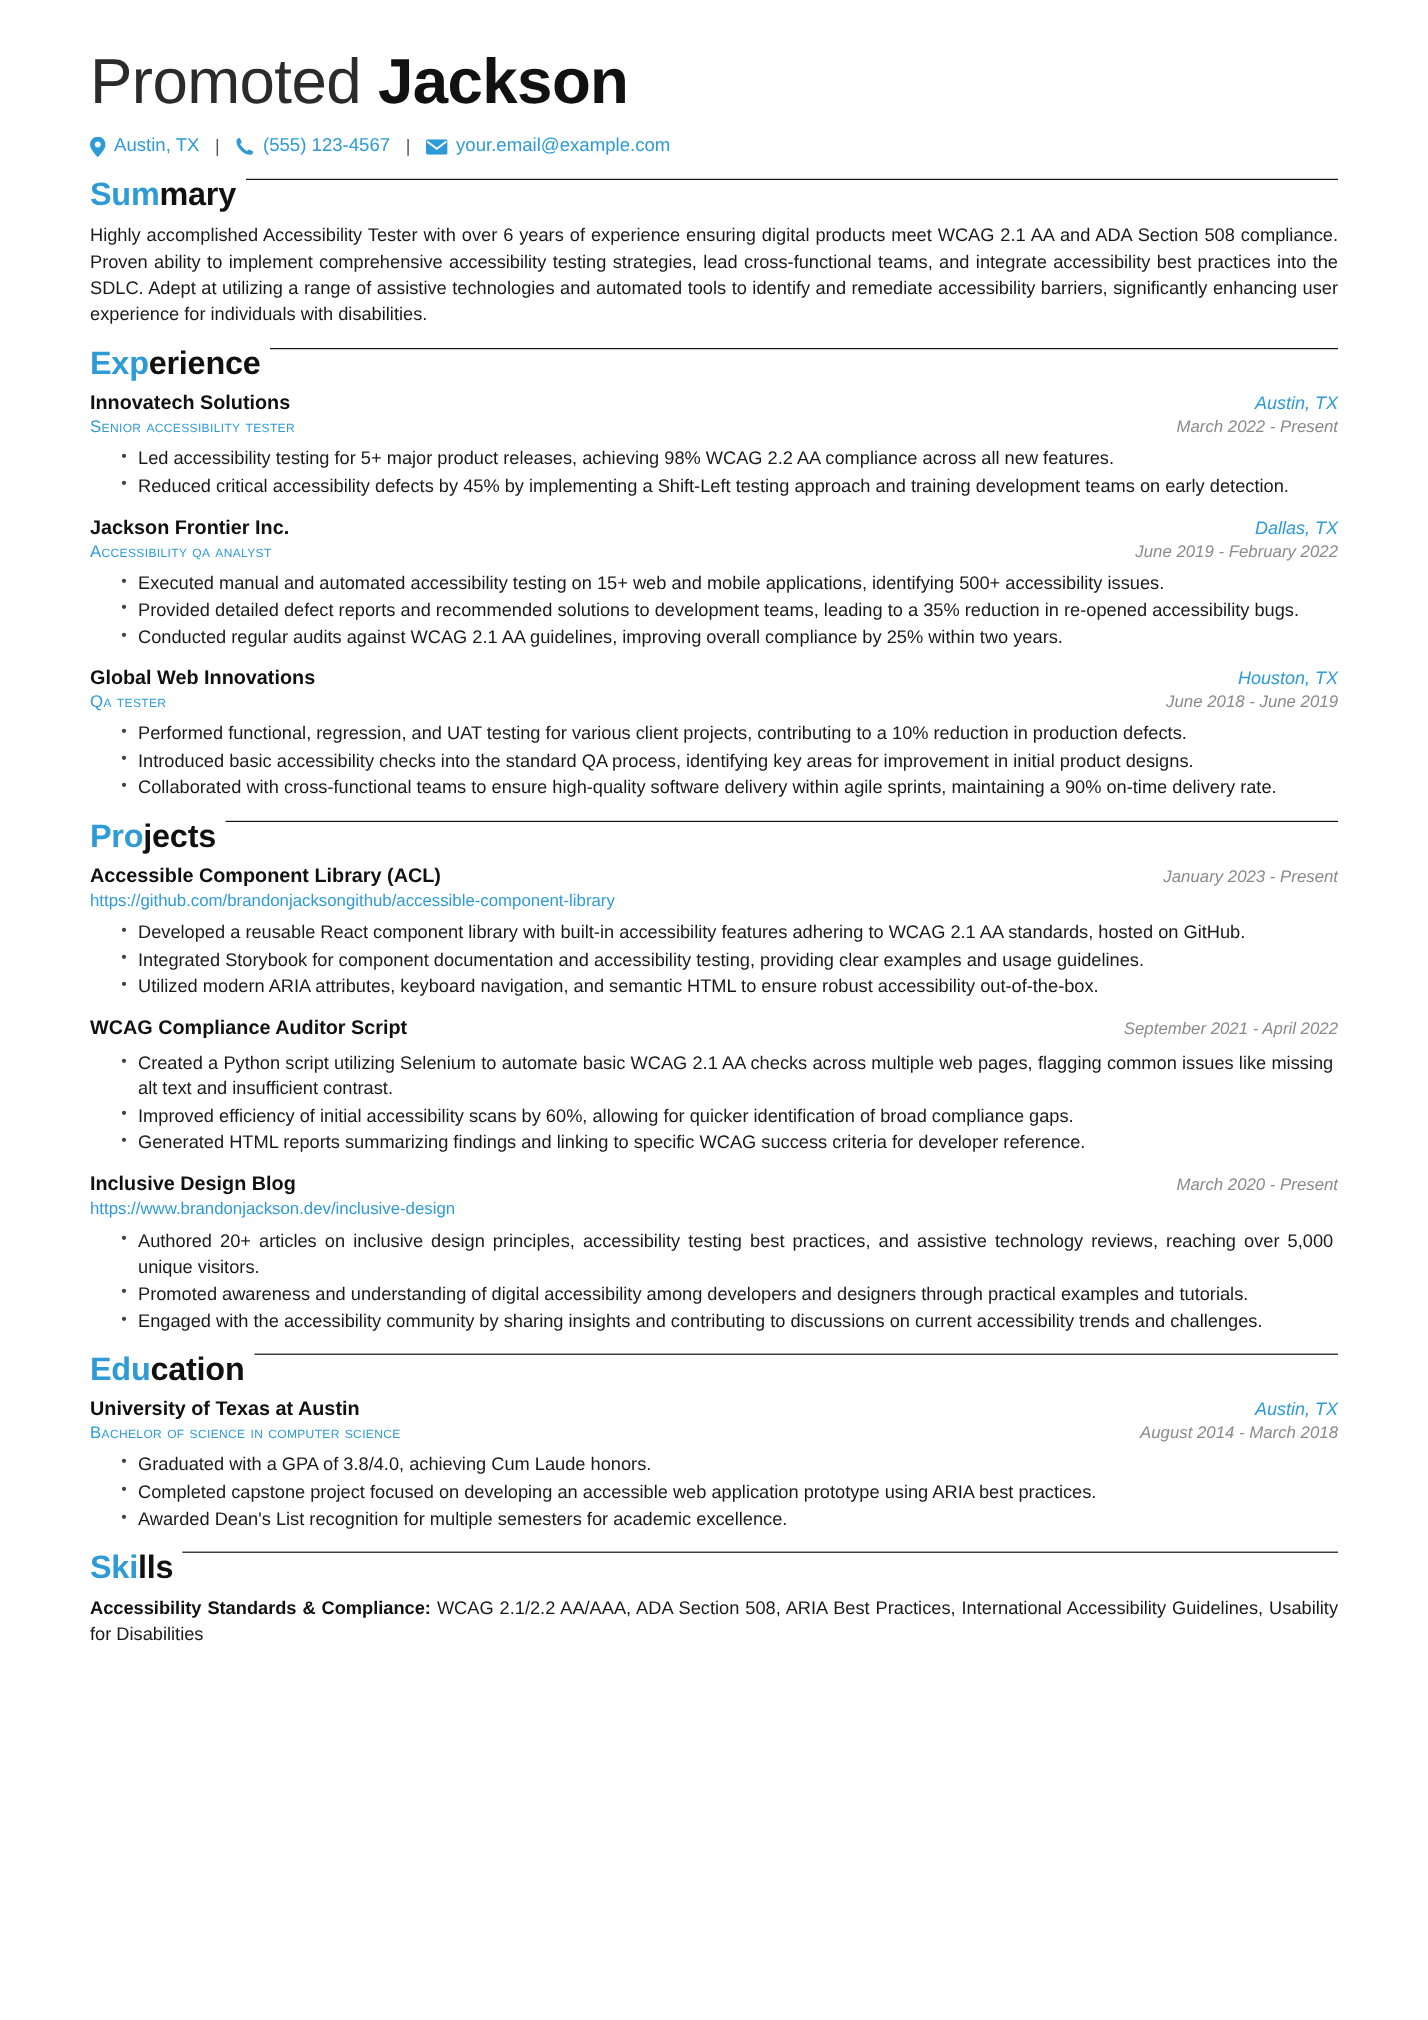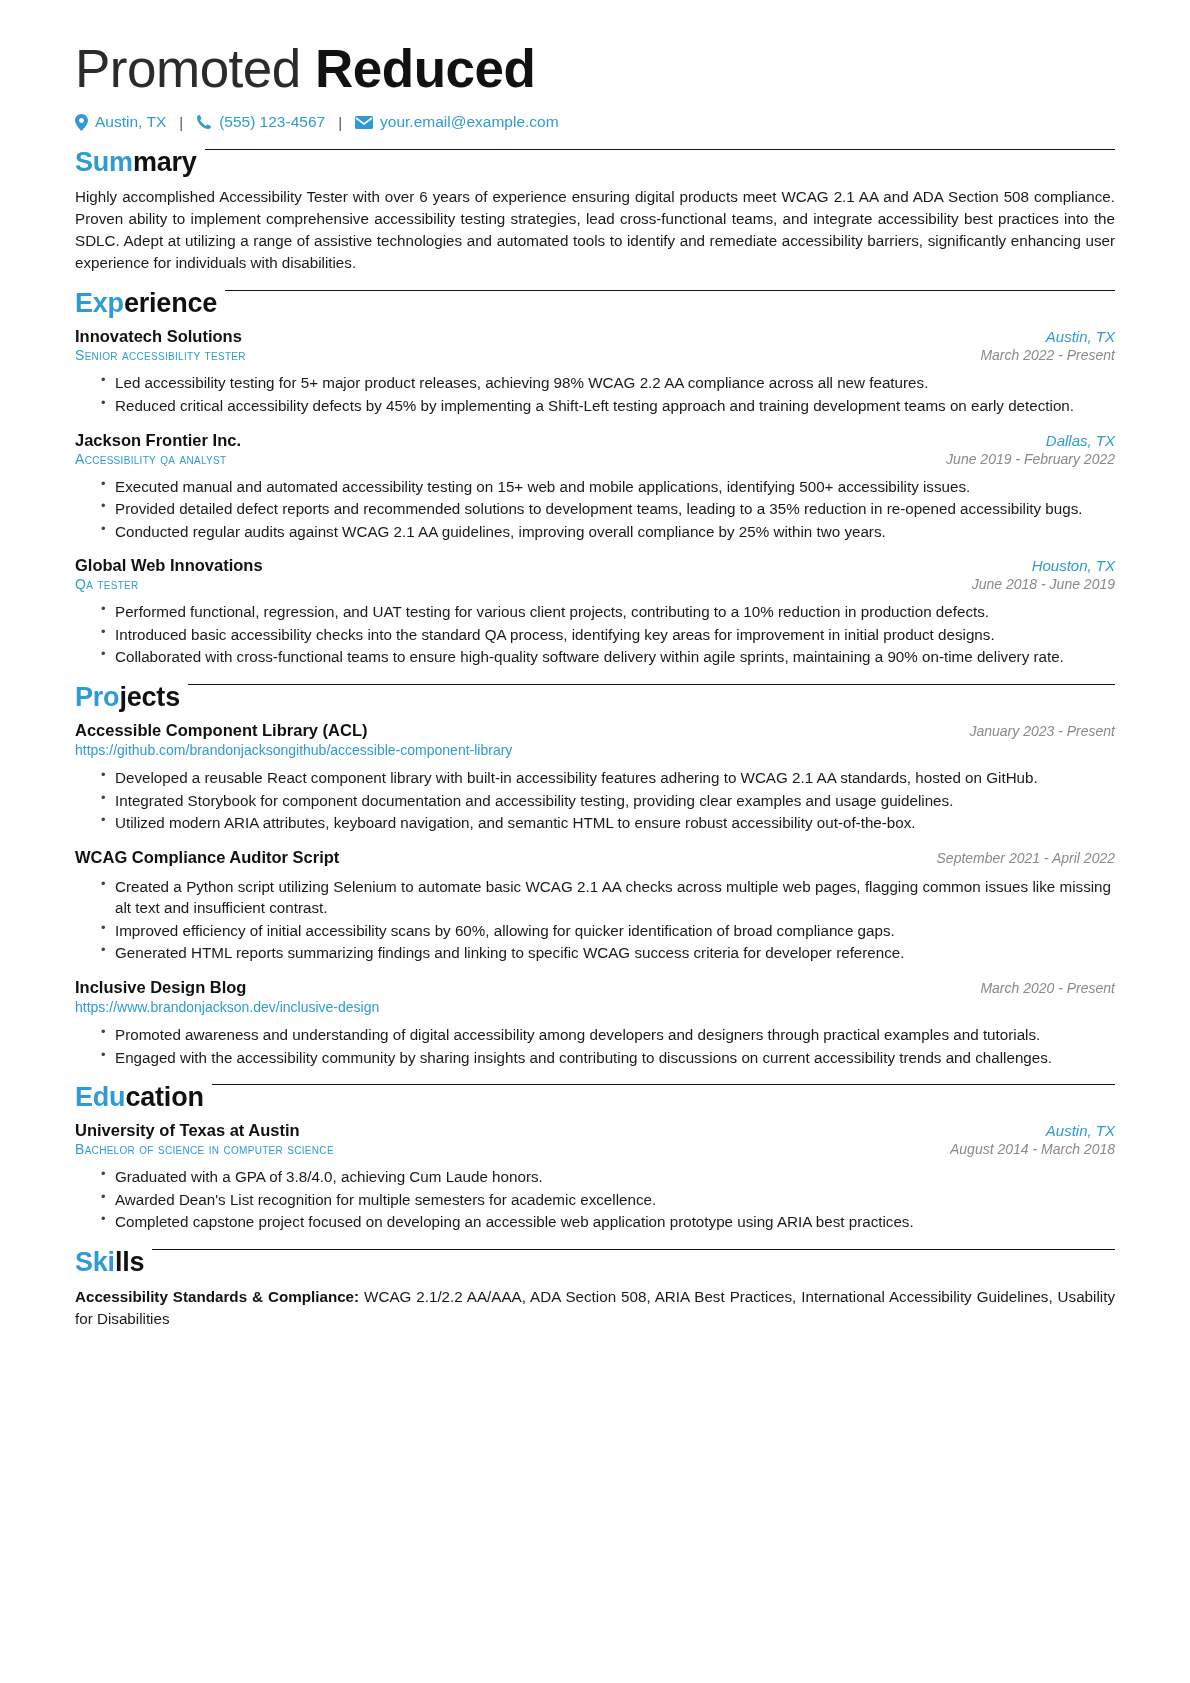--- a/index.html
+++ b/index.html
@@ -160,21 +160,21 @@
   }
   .skill-cat { font-weight: 700; color: #111111; }
 </style>
 </head>
 <body>
 
 <div class="page">
 
   <div>
     <h1 class="name">
-      <span class="first">Promoted</span><span>&nbsp;</span><span class="last">Reduced</span>
+      <span class="first">Promoted</span><span>&nbsp;</span><span class="last">Jackson</span>
     </h1>
 
     <div class="contact">
       <span class="citem">
         <span>
           <svg width="13" height="17" viewBox="0 0 13 17">
               <path d="M6.5 0C2.9 0 0 2.9 0 6.5C0 11 6.5 17 6.5 17S13 11 13 6.5C13 2.9 10.1 0 6.5 0ZM6.5 9C5.1 9 4 7.9 4 6.5C4 5.1 5.1 4 6.5 4C7.9 4 9 5.1 9 6.5C9 7.9 7.9 9 6.5 9Z" fill="#2E9BD6"></path>
             </svg>
         </span>
         <span class="ctext">Austin, TX</span>
@@ -291,20 +291,21 @@
             <li>Generated HTML reports summarizing findings and linking to specific WCAG success criteria for developer reference.</li>
           </ul>
         </div>
         <div class="entry">
           <div class="entry-row">
             <div class="org">Inclusive Design Blog</div>
             <div class="dates">March 2020 - Present</div>
           </div>
           <div class="proj-url">https://www.brandonjackson.dev/inclusive-design</div>
           <ul class="bullets">
+            <li>Authored 20+ articles on inclusive design principles, accessibility testing best practices, and assistive technology reviews, reaching over 5,000 unique visitors.</li>
             <li>Promoted awareness and understanding of digital accessibility among developers and designers through practical examples and tutorials.</li>
             <li>Engaged with the accessibility community by sharing insights and contributing to discussions on current accessibility trends and challenges.</li>
           </ul>
         </div>
       </div>
   </div>
 
   <div class="section">
     <div class="sec-head">
       <div class="sec-title"><span class="hl">Edu</span><span class="rest">cation</span></div>
@@ -315,22 +316,22 @@
           <div class="entry-row">
             <div class="org">University of Texas at Austin</div>
             <div class="loc">Austin, TX</div>
           </div>
           <div class="entry-sub">
             <div class="role">Bachelor of Science in Computer Science</div>
             <div class="dates">August 2014 - March 2018</div>
           </div>
           <ul class="bullets">
             <li>Graduated with a GPA of 3.8/4.0, achieving Cum Laude honors.</li>
+            <li>Completed capstone project focused on developing an accessible web application prototype using ARIA best practices.</li>
             <li>Awarded Dean's List recognition for multiple semesters for academic excellence.</li>
-            <li>Completed capstone project focused on developing an accessible web application prototype using ARIA best practices.</li>
           </ul>
         </div>
       </div>
   </div>
 
   <div class="section">
     <div class="sec-head">
       <div class="sec-title"><span class="hl">Ski</span><span class="rest">lls</span></div>
       <div class="sec-rule"></div>
     </div>

